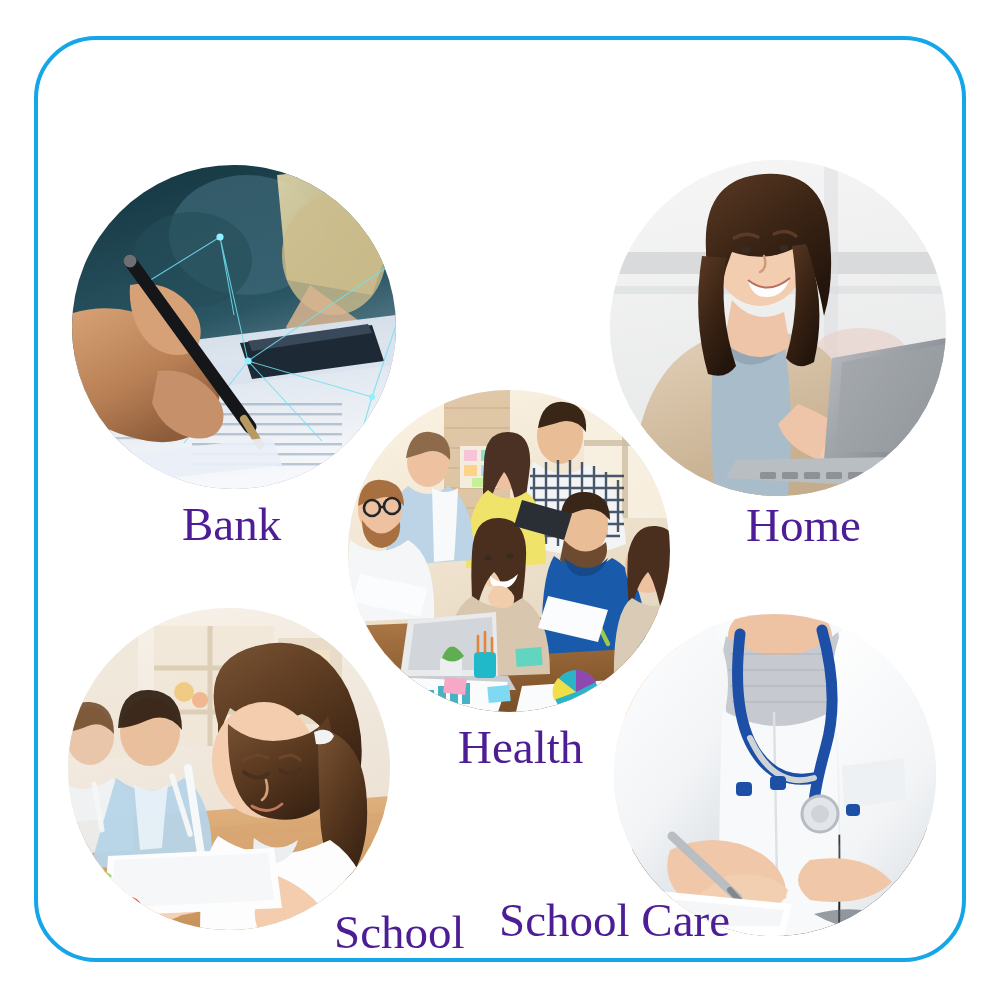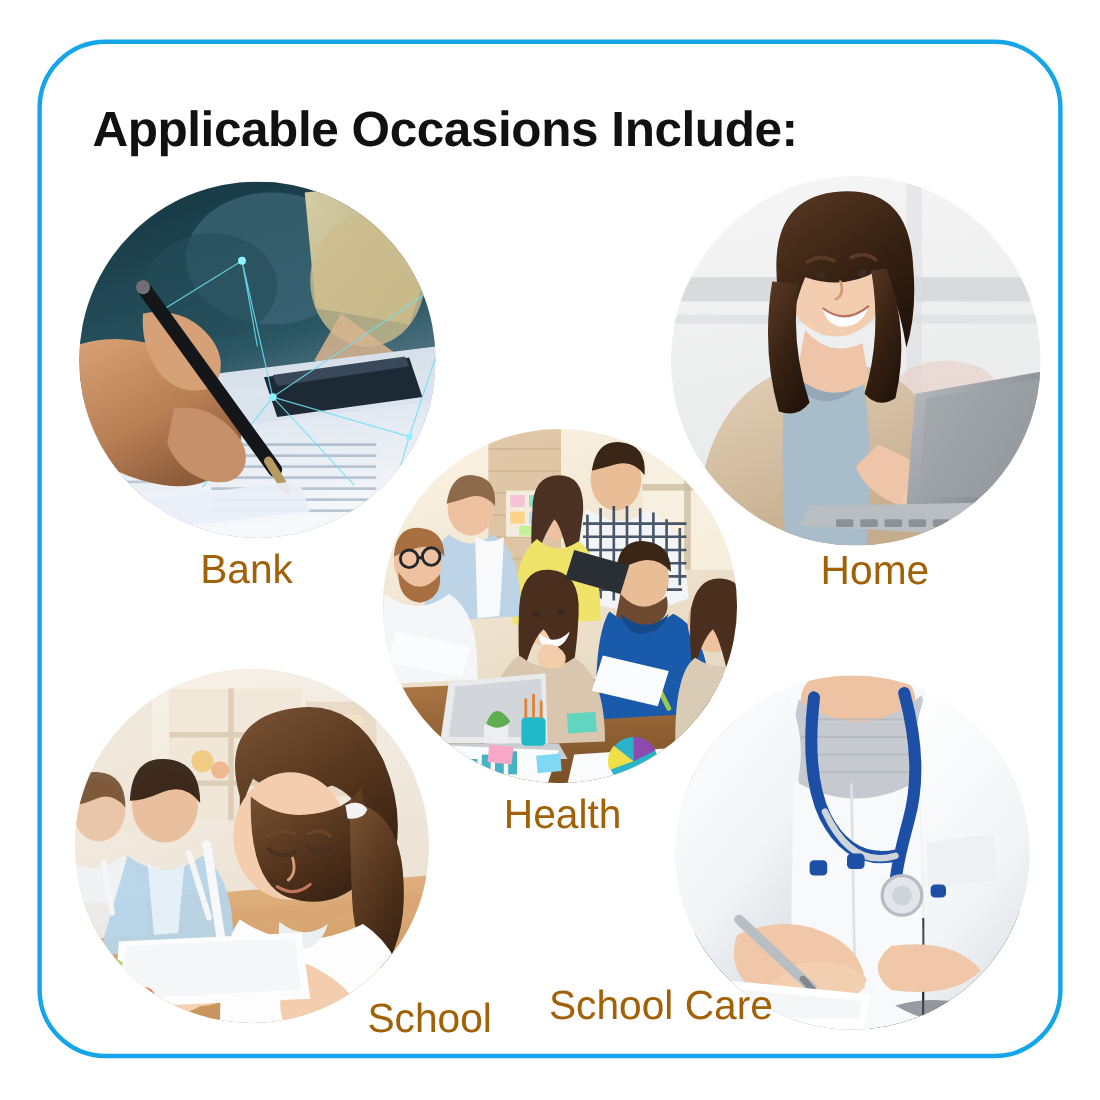--- a/index.html
+++ b/index.html
@@ -13,22 +13,22 @@
   
   .title{position:absolute;left:84px;top:92px;font-size:45px;font-weight:bold;
          color:#111111;letter-spacing:-0.4px;white-space:nowrap;
          font-family:"Liberation Sans",sans-serif;}
 
   
   .tile{position:absolute;}
   .circle{position:absolute;left:0;top:0;border-radius:50%;overflow:hidden;
           background:#f3f4f6;}
   .circle svg{display:block;width:100%;height:100%;}
-  .caption{position:absolute;font-size:37px;color:#a16207;white-space:nowrap;
-           font-family:Liberation Sans, sans-serif;font-weight:400;}
+  .caption{position:absolute;font-size:47px;color:#4c1d95;white-space:nowrap;
+           font-family:Liberation Serif, serif;font-weight:400;}
 
   
   #tile-bank   {left:72px;  top:165px;}
   #tile-bank   .circle{width:324px;height:324px;}
   #tile-bank   .caption{left:110px;top:332px;}
 
   #tile-home   {left:610px; top:160px;}
   #tile-home   .circle{width:336px;height:336px;}
   #tile-home   .caption{left:136px;top:338px;}
 
@@ -44,21 +44,20 @@
   #tile-health .circle{width:322px;height:322px;}
   #tile-health .caption{left:-115px;top:279px;}
 </style>
 </head>
 <body>
 
 <div id="stage">
 
   <div class="frame"></div>
 
-  <div class="title">Applicable Occasions Include:</div>
 
   <div class="tile" id="tile-bank">
     <div class="circle">
       <svg viewBox="0 0 324 324" preserveAspectRatio="xMidYMid slice">
         <defs>
           <linearGradient id="bankSky" x1="0" y1="0" x2="0.3" y2="1">
             <stop offset="0%" stop-color="#13343e"></stop>
               <stop offset="55%" stop-color="#2a5563"></stop>
               <stop offset="100%" stop-color="#8fa8b3"></stop>
           </linearGradient>

